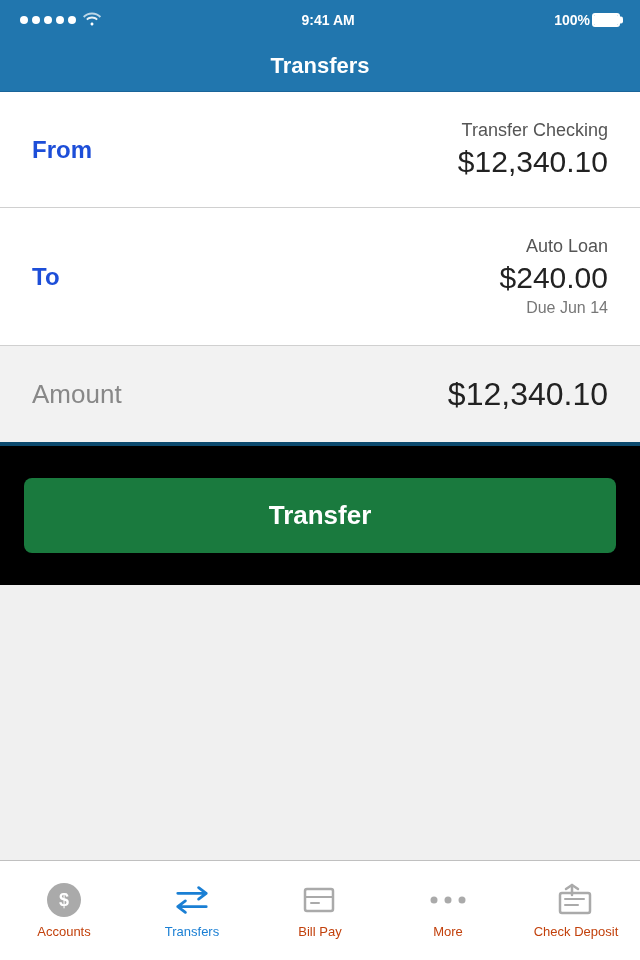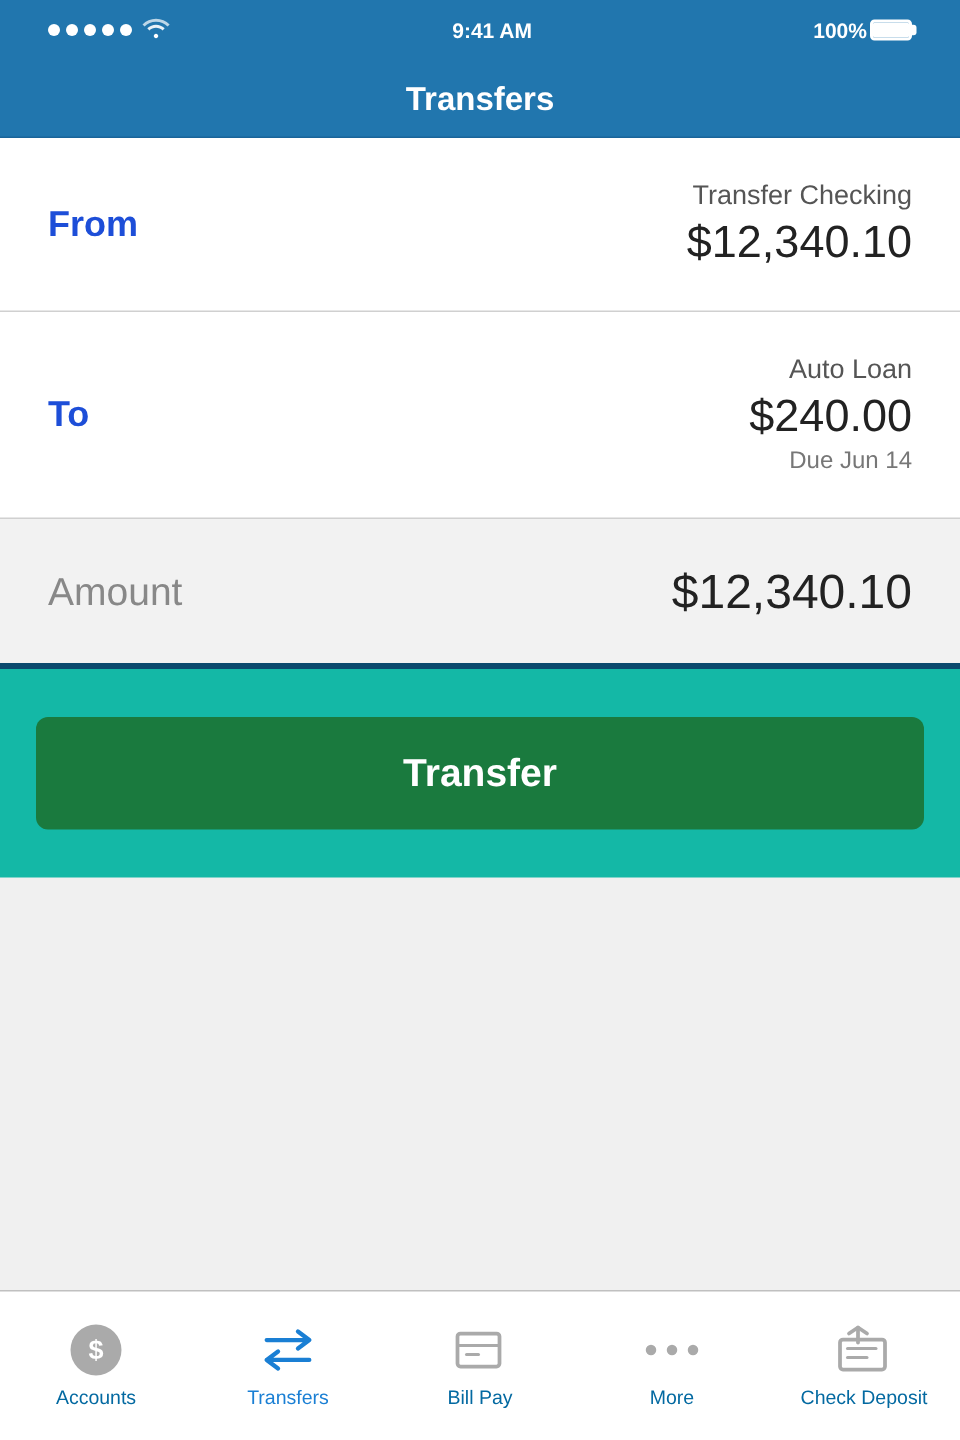--- a/index.html
+++ b/index.html
@@ -13,21 +13,21 @@
       overflow: hidden;
     }
 
     
     .status-bar {
       background: #2176ae;
       height: 40px;
       display: flex;
       align-items: center;
       justify-content: space-between;
-      padding: 0 32px;
+      padding: 0 20px;
       color: white;
       font-size: 14px;
       font-weight: 600;
     }
     .status-left {
       display: flex;
       align-items: center;
       gap: 6px;
     }
     .signal-dots {
@@ -129,21 +129,21 @@
       font-weight: 400;
     }
     .amount-value {
       font-size: 32px;
       color: #222;
       font-weight: 500;
     }
 
     
     .button-area {
-      background: #14b8a6;
+      background: #000000;
       padding: 32px 24px;
     }
     .transfer-button {
       width: 100%;
       background: #1a7a3e;
       color: white;
       font-size: 26px;
       font-weight: 600;
       border: none;
       border-radius: 8px;
@@ -176,21 +176,21 @@
     }
     .tab-icon {
       width: 36px;
       height: 36px;
       display: flex;
       align-items: center;
       justify-content: center;
     }
     .tab-label {
       font-size: 13px;
-      color: #0369a1;
+      color: #c2410c;
     }
     .tab-label.active {
       color: #1a7fd4;
     }
 
   </style>
 </head>
 <body>
 
 <div class="status-bar">

